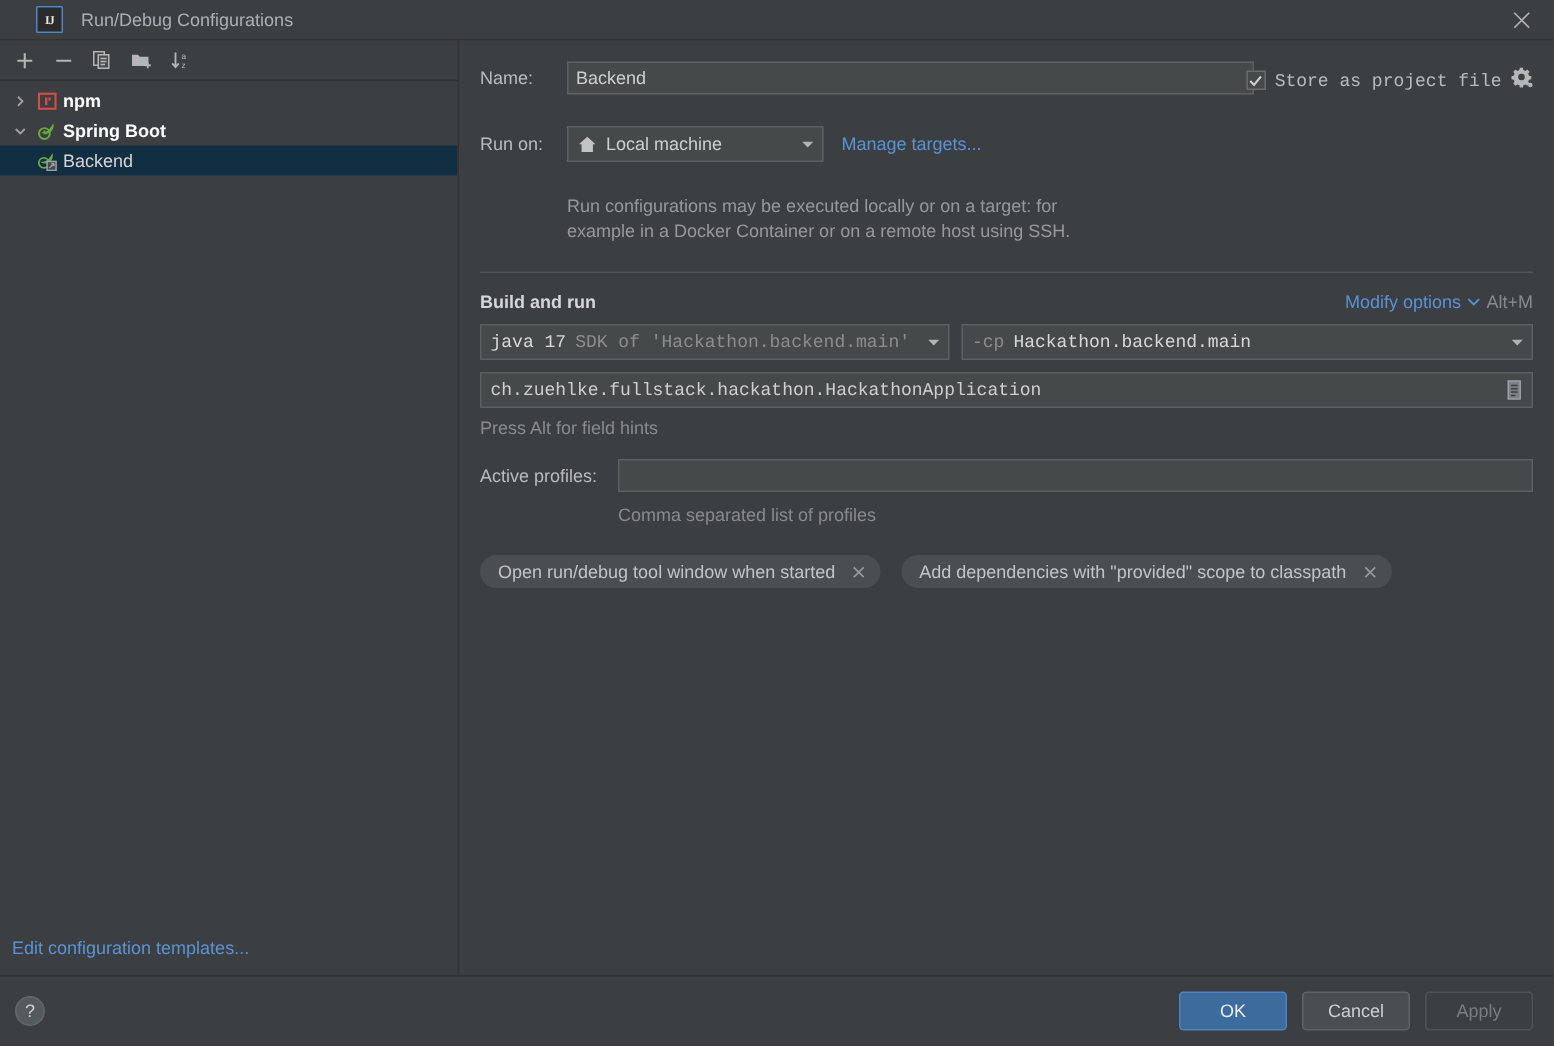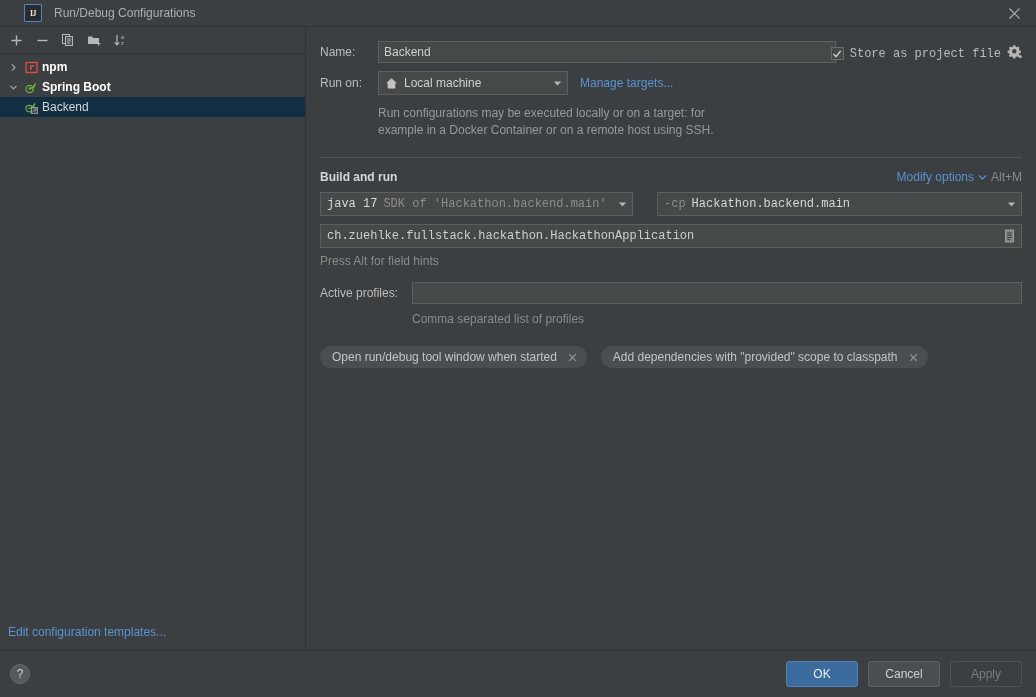--- a/index.html
+++ b/index.html
@@ -158,21 +158,21 @@
     flex: 1;
     background: #3c3f41;
     padding: 14px 14px 0 14px;
     position: relative;
     overflow: hidden;
   }
 
   .form-row {
     display: flex;
     align-items: center;
-    margin-bottom: 8px;
+    margin-bottom: 21px;
   }
   .form-label {
     width: 58px;
     flex: 0 0 58px;
     text-align: left;
     color: #bbbbbb;
     font-size: 12px;
   }
   .text-input {
     background: #45494a;
@@ -223,21 +223,21 @@
     font-size: 12px;
   }
   .combo .arrow-box {
     margin-left: auto;
     width: 20px;
     height: 100%;
     display: flex;
     align-items: center;
     justify-content: center;
   }
-  .combo.runon { width: 190px; }
+  .combo.runon { width: 171px; }
 
   .manage-link { margin-left: 12px; }
 
   .desc-text {
     margin-left: 58px;
     margin-top: 10px;
     color: #989898;
     font-size: 12px;
     line-height: 17px;
     max-width: 420px;
@@ -265,21 +265,21 @@
   .section-actions {
     margin-left: auto;
     display: flex;
     align-items: center;
     gap: 4px;
   }
   .shortcut { color: #8a8a8a; font-size: 12px; }
 
   .build-row {
     display: flex;
-    gap: 24px;
+    gap: 8px;
     margin-bottom: 8px;
   }
   .combo.jdk { width: 313px; }
   .combo.cp { flex: 1; }
   .mono {
     font-family: "Liberation Mono", monospace;
     font-size: 12px;
   }
   .mono-strong { color: #d8d8d8; }
   .mono-dim { color: #8d8d8d; }

